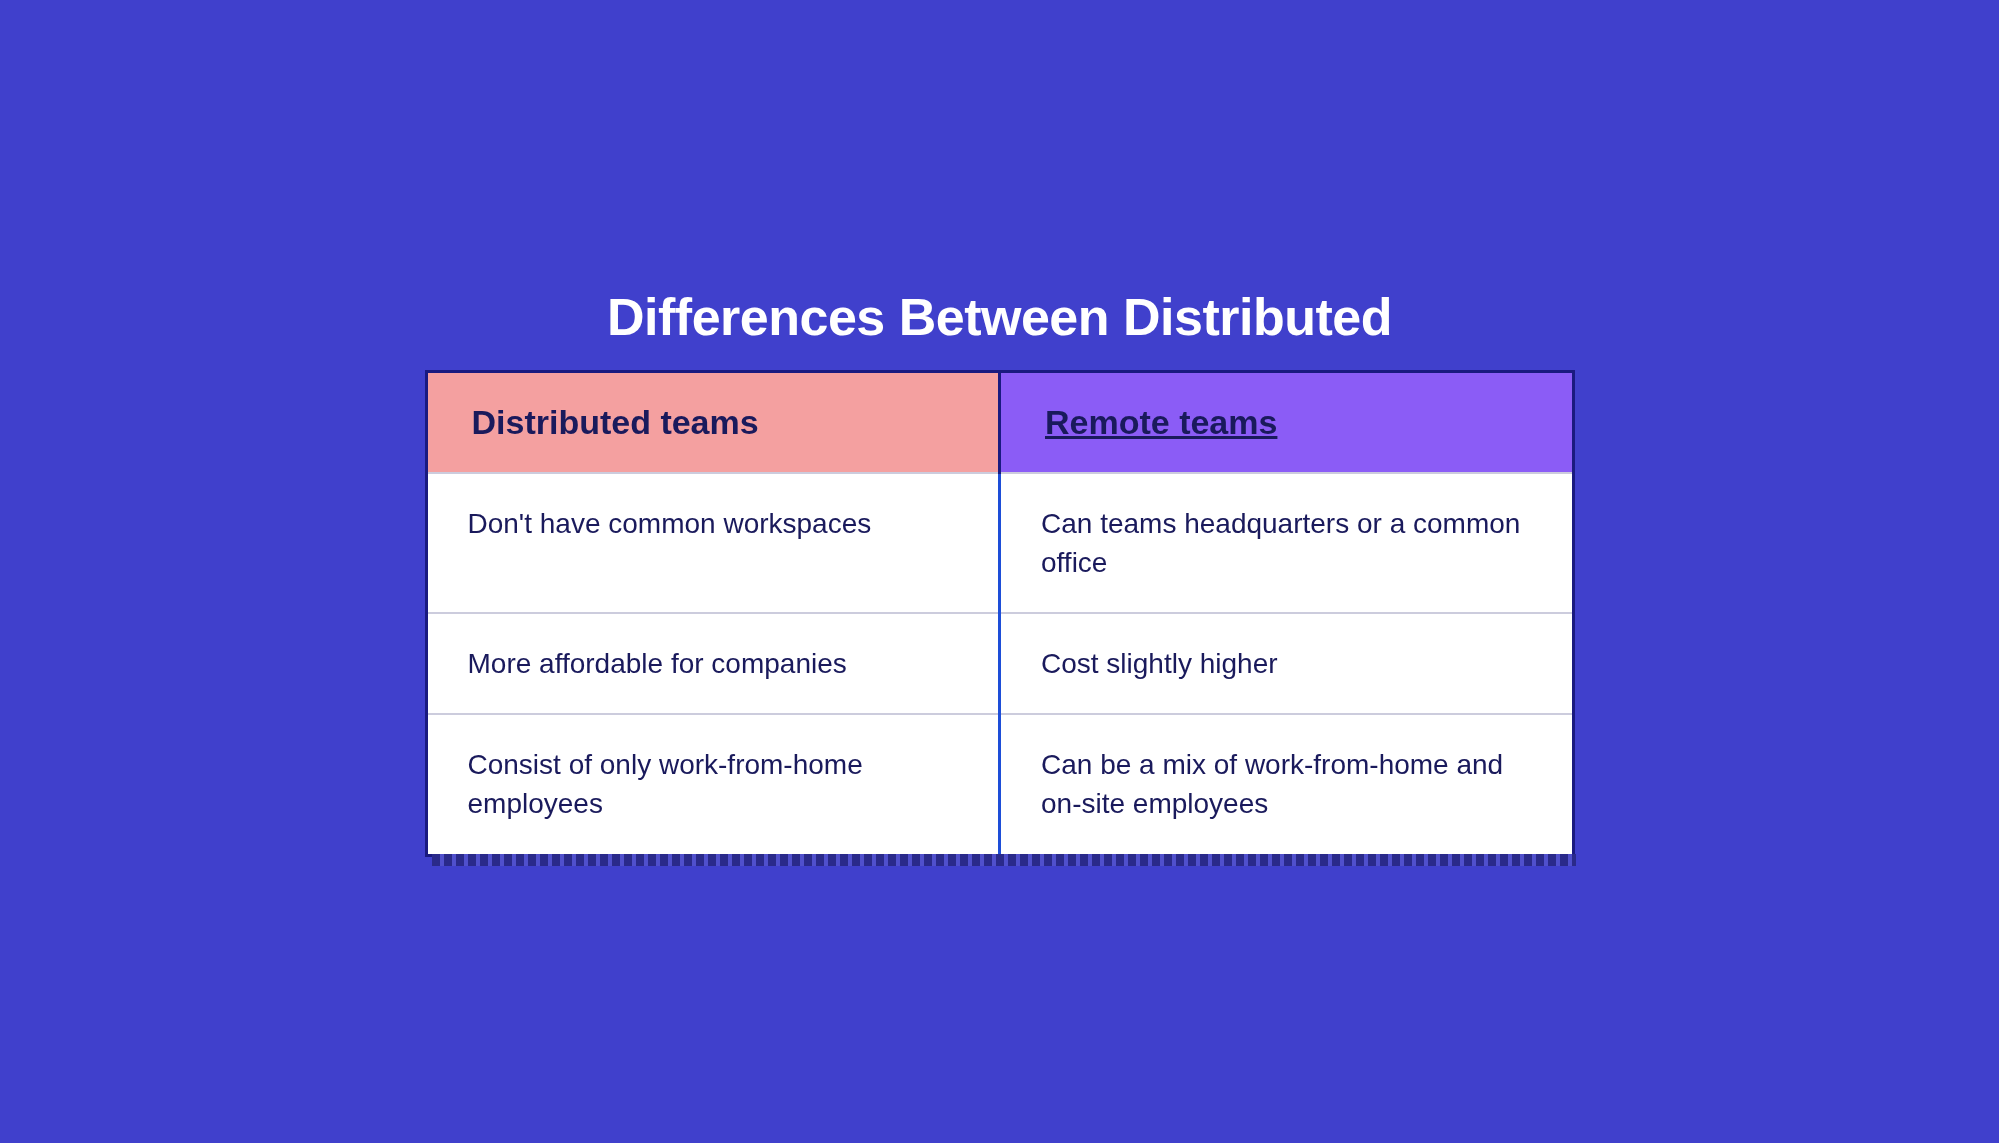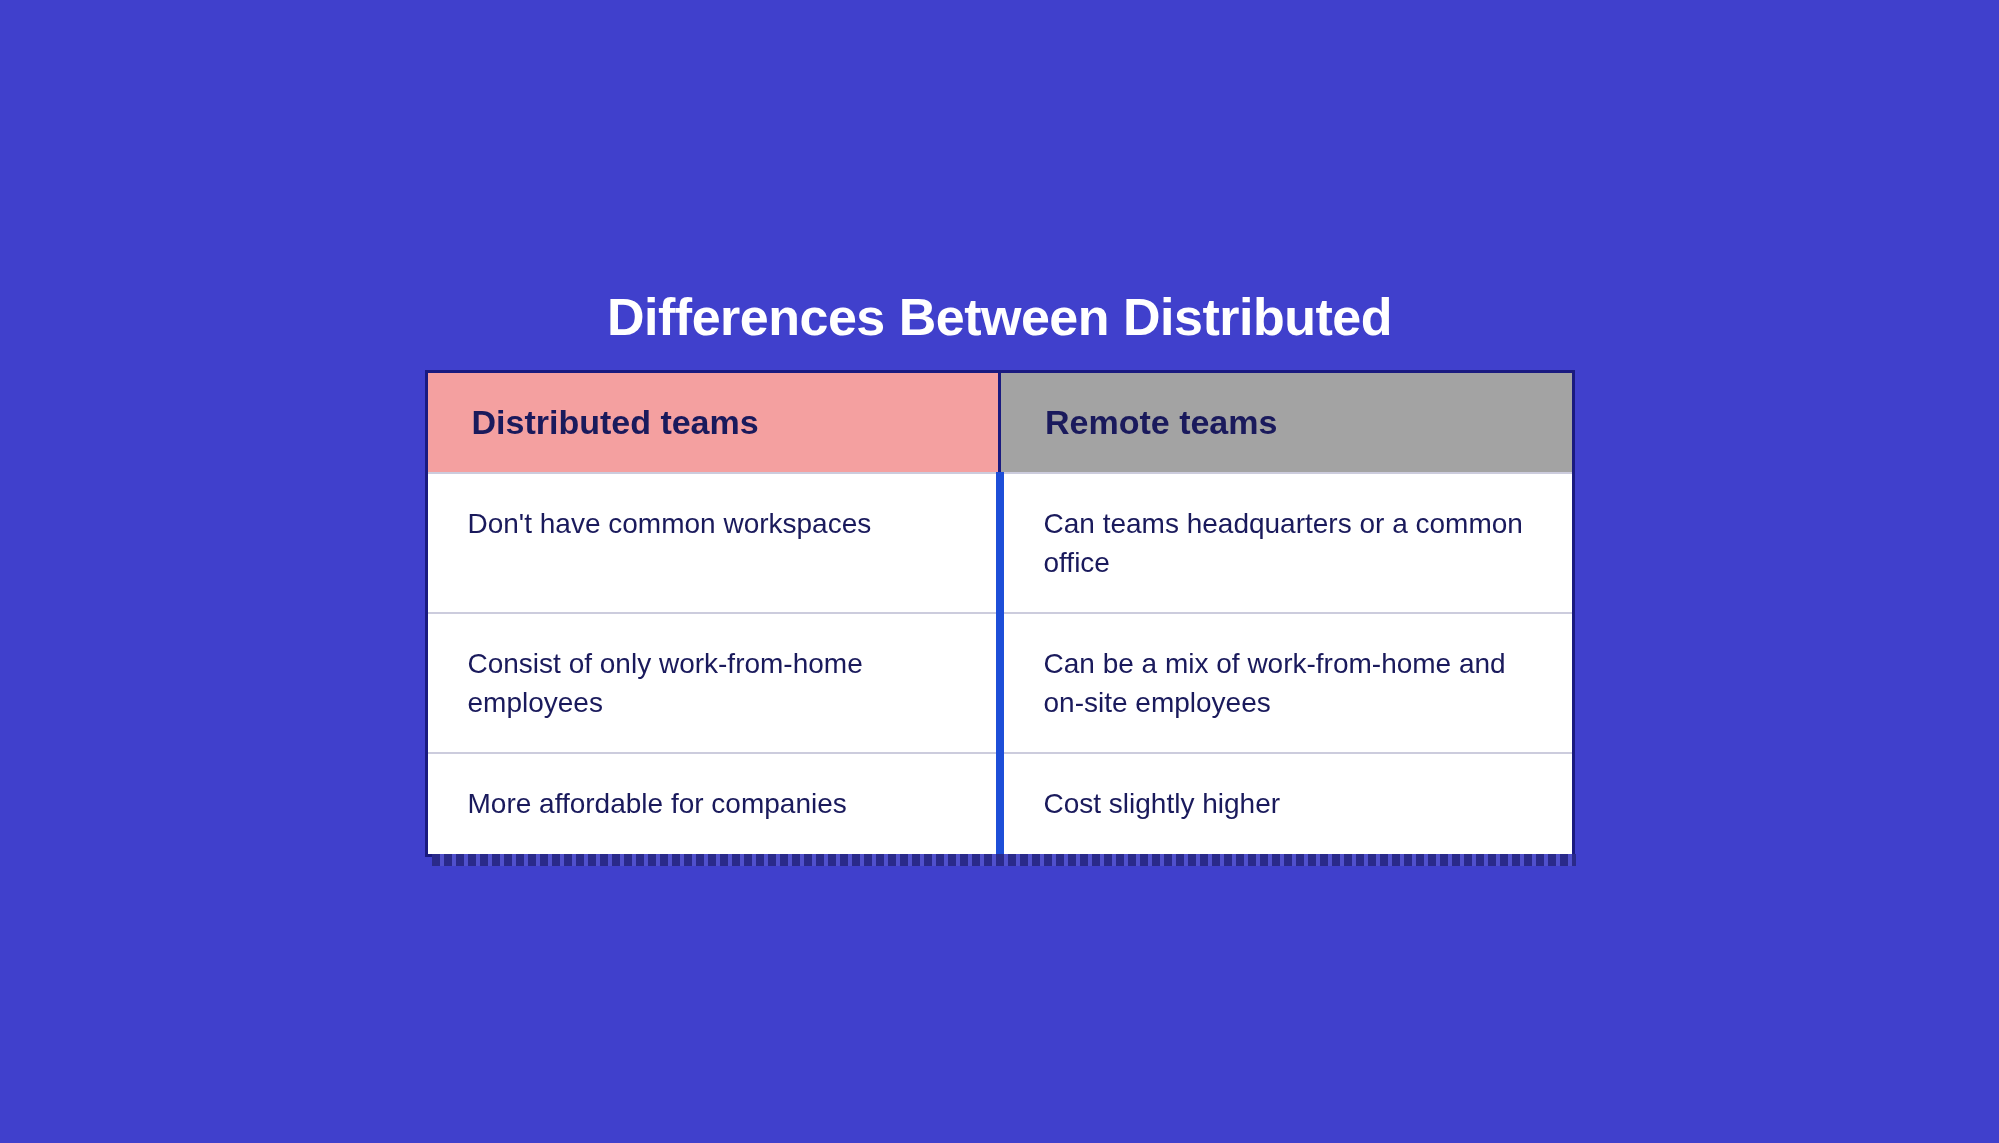--- a/index.html
+++ b/index.html
@@ -65,39 +65,40 @@
       text-align: left;
     }
 
     thead tr th:first-child {
       background-color: #f4a0a0;
       border-right: 3px solid #1a1a80;
       width: 50%;
     }
 
     thead tr th:last-child {
-      background-color: #a3a3a3;
+      background-color: #8b5cf6;
       width: 50%;
+      text-decoration: underline;
     }
 
     tbody tr {
       border-top: 2px solid #ccccdd;
     }
 
     tbody tr td {
       padding: 30px 40px;
       font-size: 28px;
       color: #1a1a5c;
       line-height: 1.4;
       vertical-align: top;
       background-color: #ffffff;
     }
 
     tbody tr td:first-child {
-      border-right: 8px solid #1d4ed8;
+      border-right: 3px solid #1d4ed8;
       margin-top: 26px;
     }
   </style>
 </head>
 <body>
 
 <h1 class="page-title">
   <span>Differences Between Distributed</span><br>
 </h1>
 
@@ -108,23 +109,23 @@
         <th>Distributed teams</th>
         <th>Remote teams</th>
       </tr>
     </thead>
     <tbody id="table-body">
     <tr>
           <td>Don't have common workspaces</td>
           <td>Can teams headquarters or a common office</td>
         </tr>
         <tr>
+          <td>More affordable for companies</td>
+          <td>Cost slightly higher</td>
+        </tr>
+        <tr>
           <td>Consist of only work-from-home employees</td>
           <td>Can be a mix of work-from-home and on-site employees</td>
-        </tr>
-        <tr>
-          <td>More affordable for companies</td>
-          <td>Cost slightly higher</td>
         </tr>
       </tbody>
   </table>
   <div class="table-shadow"></div>
 </div>
 
 </body></html>

